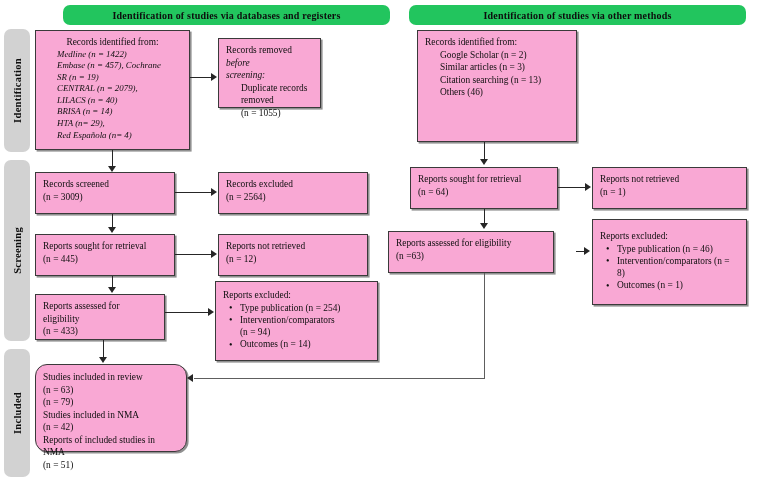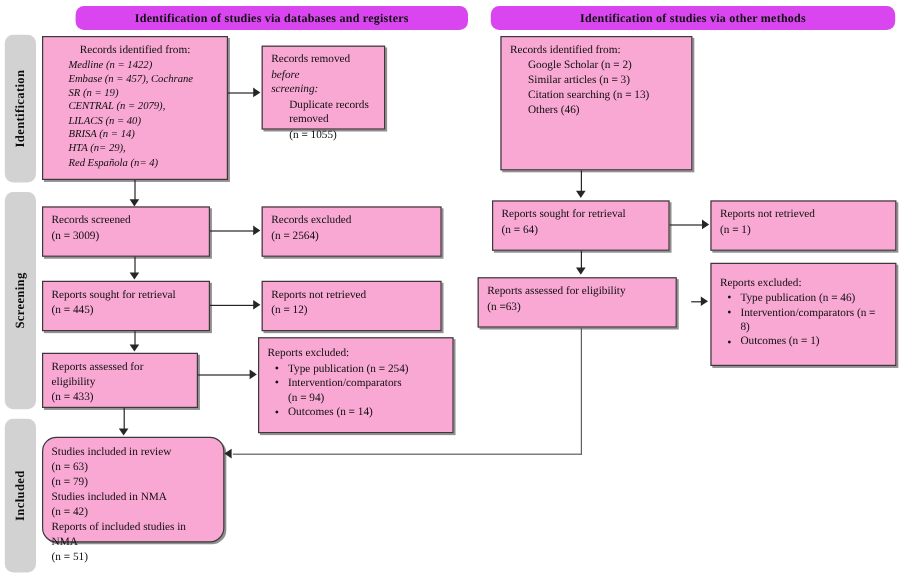--- a/index.html
+++ b/index.html
@@ -5,21 +5,21 @@
   html,body{margin:0;padding:0;background:#ffffff;}
   body{
     width:757px;height:482px;position:relative;overflow:hidden;
     font-family:"Liberation Serif","DejaVu Serif",serif;
     color:#101010;
   }
   .stage{position:absolute;left:0;top:0;width:757px;height:482px;}
 
   
   .hdr{
-    position:absolute;background:#d946ef;border-radius:7px;
+    position:absolute;background:#22c55e;border-radius:7px;
     display:flex;align-items:center;justify-content:center;
     font-weight:bold;font-size:10px;letter-spacing:.2px;color:#0d0d0d;
     text-align:left;line-height:1.1;
   }
   
   .stagepill{
     position:absolute;left:4px;width:26px;background:#d2d2d2;border-radius:7px;
     display:flex;align-items:center;justify-content:center;
   }
   .stagepill span{
@@ -227,21 +227,21 @@
       <div>(n = 1)</div>
     </div>
   </div>
 
   <div class="ln lnh" style="left:558px;top:187px;width:29px;"></div>
   <div class="arw right" style="left:585px;top:183.3px;"></div>
 
   <div class="ln lnv" style="left:484px;top:209px;height:18px;"></div>
   <div class="arw down" style="left:480.2px;top:223px;"></div>
 
-  <div class="box vcenter" style="left:398px;top:231px;width:166px;height:42px;">
+  <div class="box vcenter" style="left:388px;top:231px;width:166px;height:42px;">
     <div class="inner">
       <div>Reports assessed for eligibility</div>
       <div>(n =63)</div>
     </div>
   </div>
 
   <div class="box" style="left:592px;top:219px;width:155px;height:86px;">
     <div class="inner" style="padding-top:10px;">
       <div>Reports excluded:</div>
       <ul class="bul">

